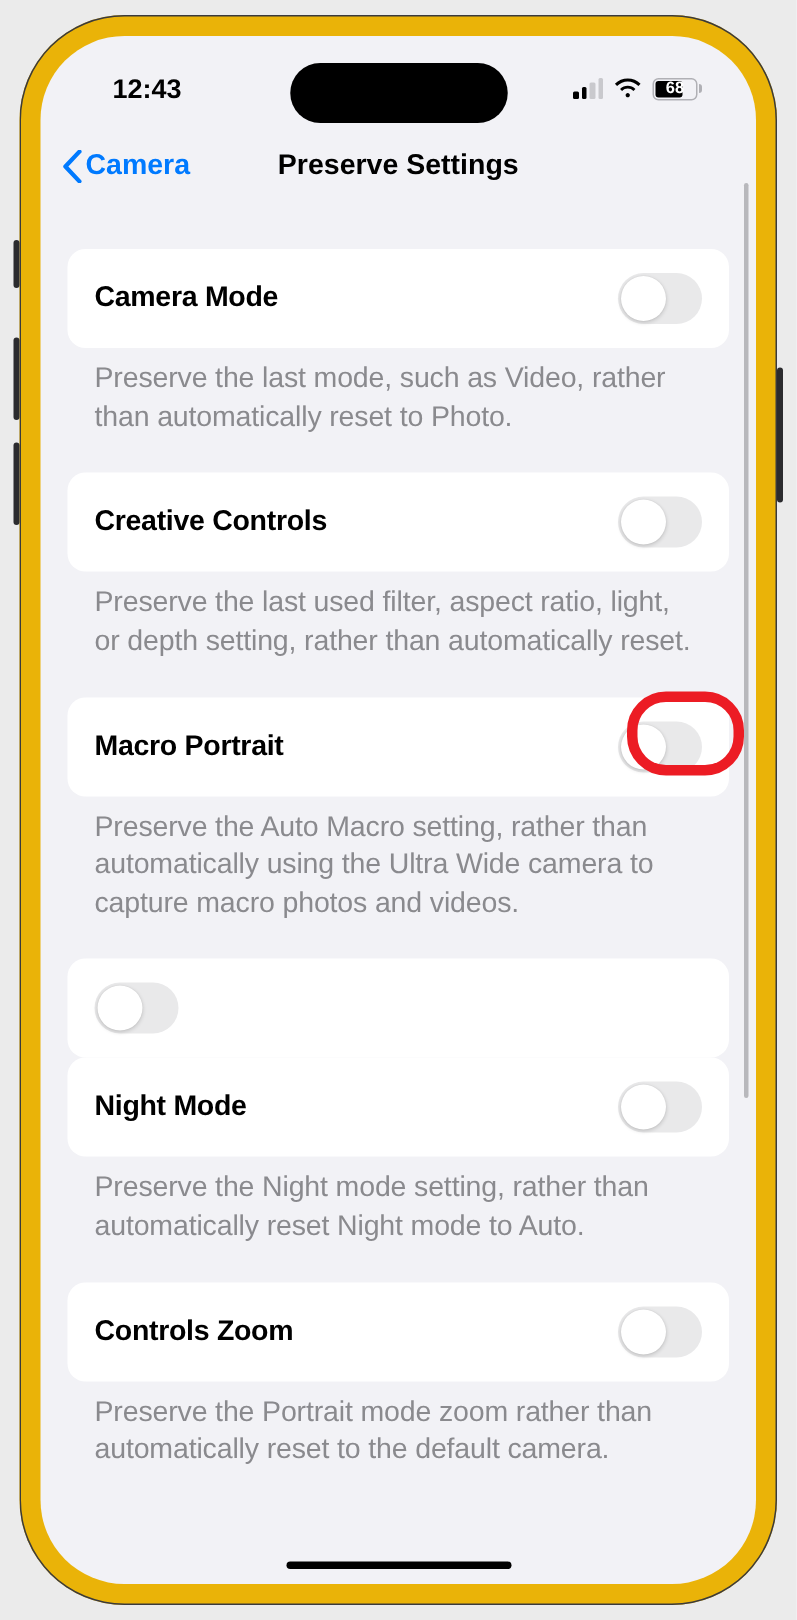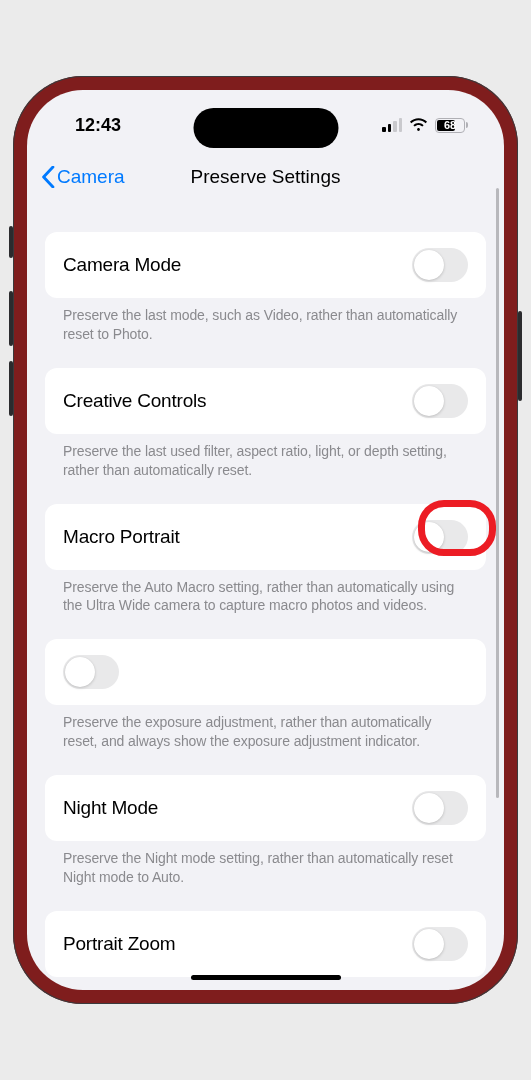--- a/index.html
+++ b/index.html
@@ -7,22 +7,22 @@
     font-family: -apple-system, "SF Pro Text", "Helvetica Neue", Helvetica, Arial, sans-serif;
     background: #ebebeb;
     width: 531px;
     height: 1080px;
     display: flex;
     align-items: center;
     justify-content: center;
   }
   .phone-frame {
     width: 505px;
-    height: 928px;
-    background: #7f1d1d;
+    height: 1060px;
+    background: #eab308;
     border-radius: 70px;
     padding: 14px;
     position: relative;
     box-shadow: 0 0 0 1px #3a3a3c inset;
   }
   .side-btn { position: absolute; background:#2b2b2e; border-radius:2px; }
   .side-btn.vol1 { left:-4px; top:215px; width:4px; height:55px; }
   .side-btn.vol2 { left:-4px; top:285px; width:4px; height:55px; }
   .side-btn.mute { left:-4px; top:150px; width:4px; height:32px; }
   .side-btn.pwr  { right:-4px; top:235px; width:4px; height:90px; }
@@ -70,45 +70,45 @@
     width:30px; height:15px; border:1.5px solid #b0b0b5; border-radius:4px;
     position:relative; display:flex; align-items:center; justify-content:center;
   }
   .battery-fill { position:absolute; left:1px; top:1px; bottom:1px; width:66%; background:#000; border-radius:2px; }
   .battery-txt { position:relative; font-size:11px; font-weight:700; color:#fff; z-index:1; }
   .battery-tip { width:2px; height:6px; background:#b0b0b5; border-radius:0 2px 2px 0; }
 
   .nav {
     display:flex; align-items:center; position:relative; height:50px; padding:0 14px;
   }
-  .back-button { display:flex; align-items:center; color:#007aff; font-size:19px; gap:2px; cursor:pointer; }
+  .back-button { display:flex; align-items:center; color:#007aff; font-size:19px; gap:2px; cursor:pointer;font-weight:bold; }
   .nav-title {
-    position:absolute; left:0; right:0; text-align:center; font-size:19px; font-weight:400; color:#000;
+    position:absolute; left:0; right:0; text-align:center; font-size:19px; font-weight:700; color:#000;
     pointer-events:none;
   }
   .scroll-indicator {
     position:absolute; right:5px; top:98px; width:3px; height:610px; background:#b8b8bc; border-radius:2px;
   }
   .content {
     padding: 30px 18px 0 18px;
   }
   .setting-row {
     background:#fff; border-radius:12px; padding:16px 18px;
     display:flex; align-items:center; justify-content:space-between;
   }
-  .setting-label { font-size:19px; color:#000; font-weight:400; letter-spacing:-0.2px; }
+  .setting-label { font-size:19px; color:#000; font-weight:700; letter-spacing:-0.2px; }
   .toggle {
     width:56px; height:34px; background:#e9e9ea; border-radius:17px; position:relative; cursor:pointer; flex-shrink:0;
   }
   .toggle-knob {
     position:absolute; left:2px; top:2px; width:30px; height:30px; background:#fff; border-radius:50%;
     box-shadow: 0 1px 3px rgba(0,0,0,0.18), 0 0 1px rgba(0,0,0,0.08);
   }
   .desc {
-    font-size:14px; color:#8a8a8e; line-height:1.35; padding:8px 18px 24px 18px;
+    font-size:19px; color:#8a8a8e; line-height:1.35; padding:8px 18px 24px 18px;
     letter-spacing:-0.1px;
   }
   .highlight-ring {
     position:absolute; width:78px; height:56px; border:7px solid #ec1c24; border-radius:26px;
     pointer-events:none;
   }
   .home-indicator {
     position:absolute; bottom:10px; left:50%; transform:translateX(-50%);
     width:150px; height:5px; background:#000; border-radius:3px;
   }
@@ -188,35 +188,35 @@
         </div>
         <div class="highlight-ring" style="right:-10px; top:-4px;"></div>
       </div>
       <div class="desc">Preserve the Auto Macro setting, rather than automatically using the Ultra Wide camera to capture macro photos and videos.</div>
 
       <div class="setting-row">
         <div class="toggle">
             <div class="toggle-knob"></div>
           </div>
       </div>
-      <div class="desc">Preserve the exposure adjustment, rather than automatically reset, and always show the exposure adjustment indicator.</div>
 
       <div class="setting-row">
         <span class="setting-label">Night Mode</span>
         <div class="toggle">
             <div class="toggle-knob"></div>
           </div>
       </div>
       <div class="desc">Preserve the Night mode setting, rather than automatically reset Night mode to Auto.</div>
 
       <div class="setting-row">
-        <span class="setting-label">Portrait Zoom</span>
-        <div class="toggle">
-            <div class="toggle-knob"></div>
-          </div>
-      </div>
+        <span class="setting-label">Controls Zoom</span>
+        <div class="toggle">
+            <div class="toggle-knob"></div>
+          </div>
+      </div>
+      <div class="desc">Preserve the Portrait mode zoom rather than automatically reset to the default camera.</div>
 
 
     </div>
 
     <div class="home-indicator"></div>
   </div>
 </div>
 
 </body></html>

